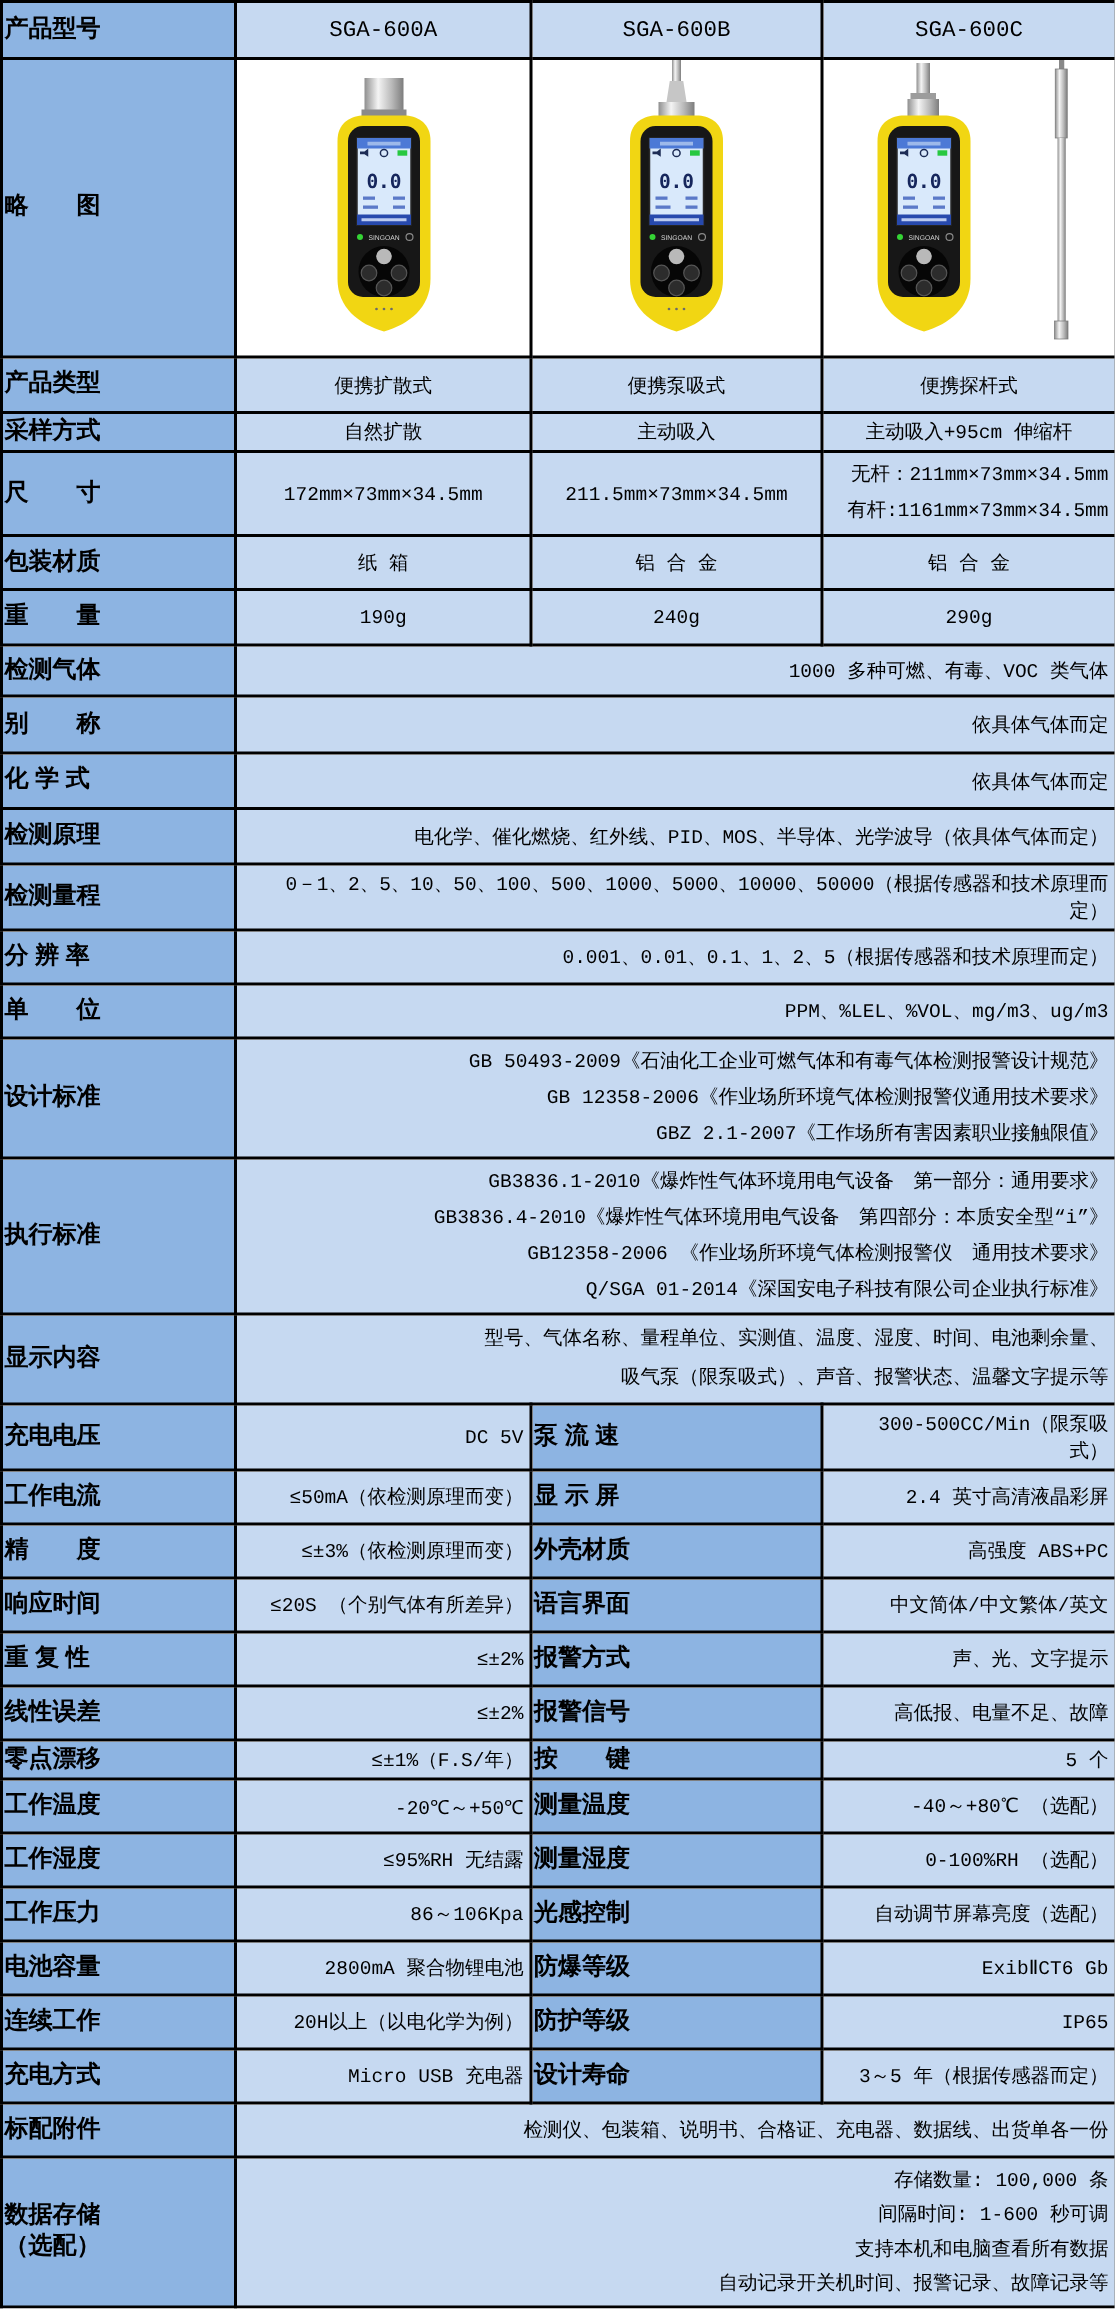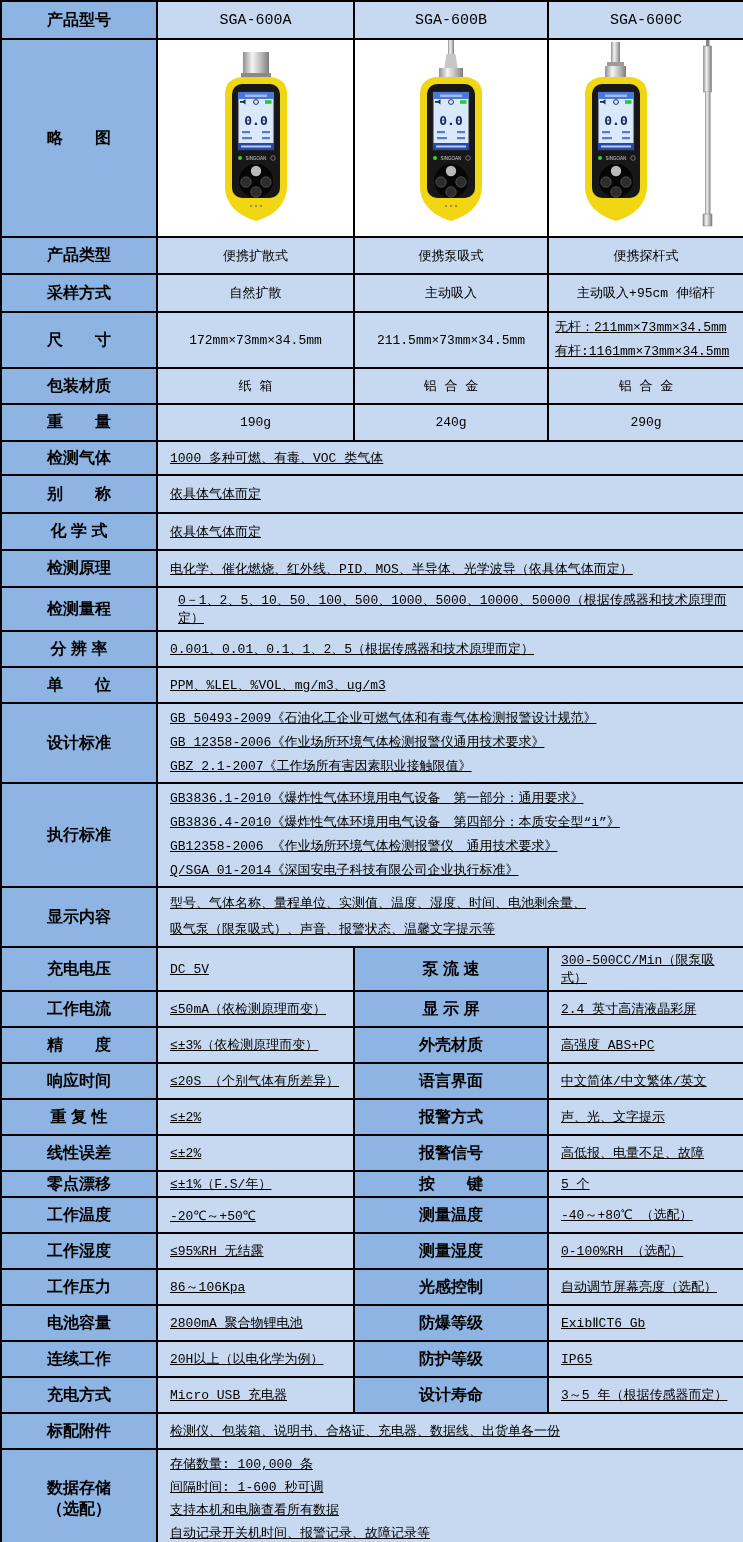--- a/index.html
+++ b/index.html
@@ -1,25 +1,25 @@
 <!DOCTYPE html>
 <html><head>
 <meta charset="utf-8">
 <style>
   html,body{margin:0;padding:0;background:#fff;}
   .sheet{width:743px;}
   table.spec{border-collapse:collapse;table-layout:fixed;width:743px;
     font-family:"Liberation Sans","DejaVu Sans",sans-serif;}
   table.spec td{border:2px solid #000;vertical-align:middle;overflow:hidden;word-break:break-all;}
-  .lbl{background:#8DB4E2;font-weight:bold;font-size:16px;color:#000;text-align:center;
+  .lbl{background:#8DB4E2;font-weight:bold;font-size:16px;color:#000;text-align:left;
        font-family:"Liberation Sans","DejaVu Sans",sans-serif;line-height:1.3;}
   .val{background:#C6D9F1;font-size:13px;color:#000;
        font-family:"Liberation Mono","DejaVu Sans Mono",monospace;}
   .val.center{text-align:center;padding:2px 2px;}
-  .val.left{text-align:left;padding:3px 4px 3px 12px;text-decoration:underline;}
+  .val.left{text-align:right;padding:3px 4px 3px 12px;}
   .imgcell{background:#fff;text-align:center;padding:0;vertical-align:middle;}
   .model{font-size:15px;}
   .sizecell div{line-height:24px;}
   .ml div{line-height:24px;}
   .display-lines div{line-height:26px;}
   .storage-lines div{line-height:23px;}
   .lbl .sub{display:block;}
 </style>
 </head>
 <body>
@@ -167,21 +167,21 @@
     </svg>
   </td>
 </tr>
 
 <tr style="height:37px">
   <td class="lbl">产品类型</td>
   <td class="val center">便携扩散式</td>
   <td class="val center">便携泵吸式</td>
   <td class="val center">便携探杆式</td>
 </tr>
-<tr style="height:38px">
+<tr style="height:26px">
   <td class="lbl">采样方式</td>
   <td class="val center">自然扩散</td>
   <td class="val center">主动吸入</td>
   <td class="val center">主动吸入+95cm 伸缩杆</td>
 </tr>
 <tr style="height:50px">
   <td class="lbl">尺　　寸</td>
   <td class="val center">172mm×73mm×34.5mm</td>
   <td class="val center">211.5mm×73mm×34.5mm</td>
   <td class="val left sizecell" style="padding-left:6px">

